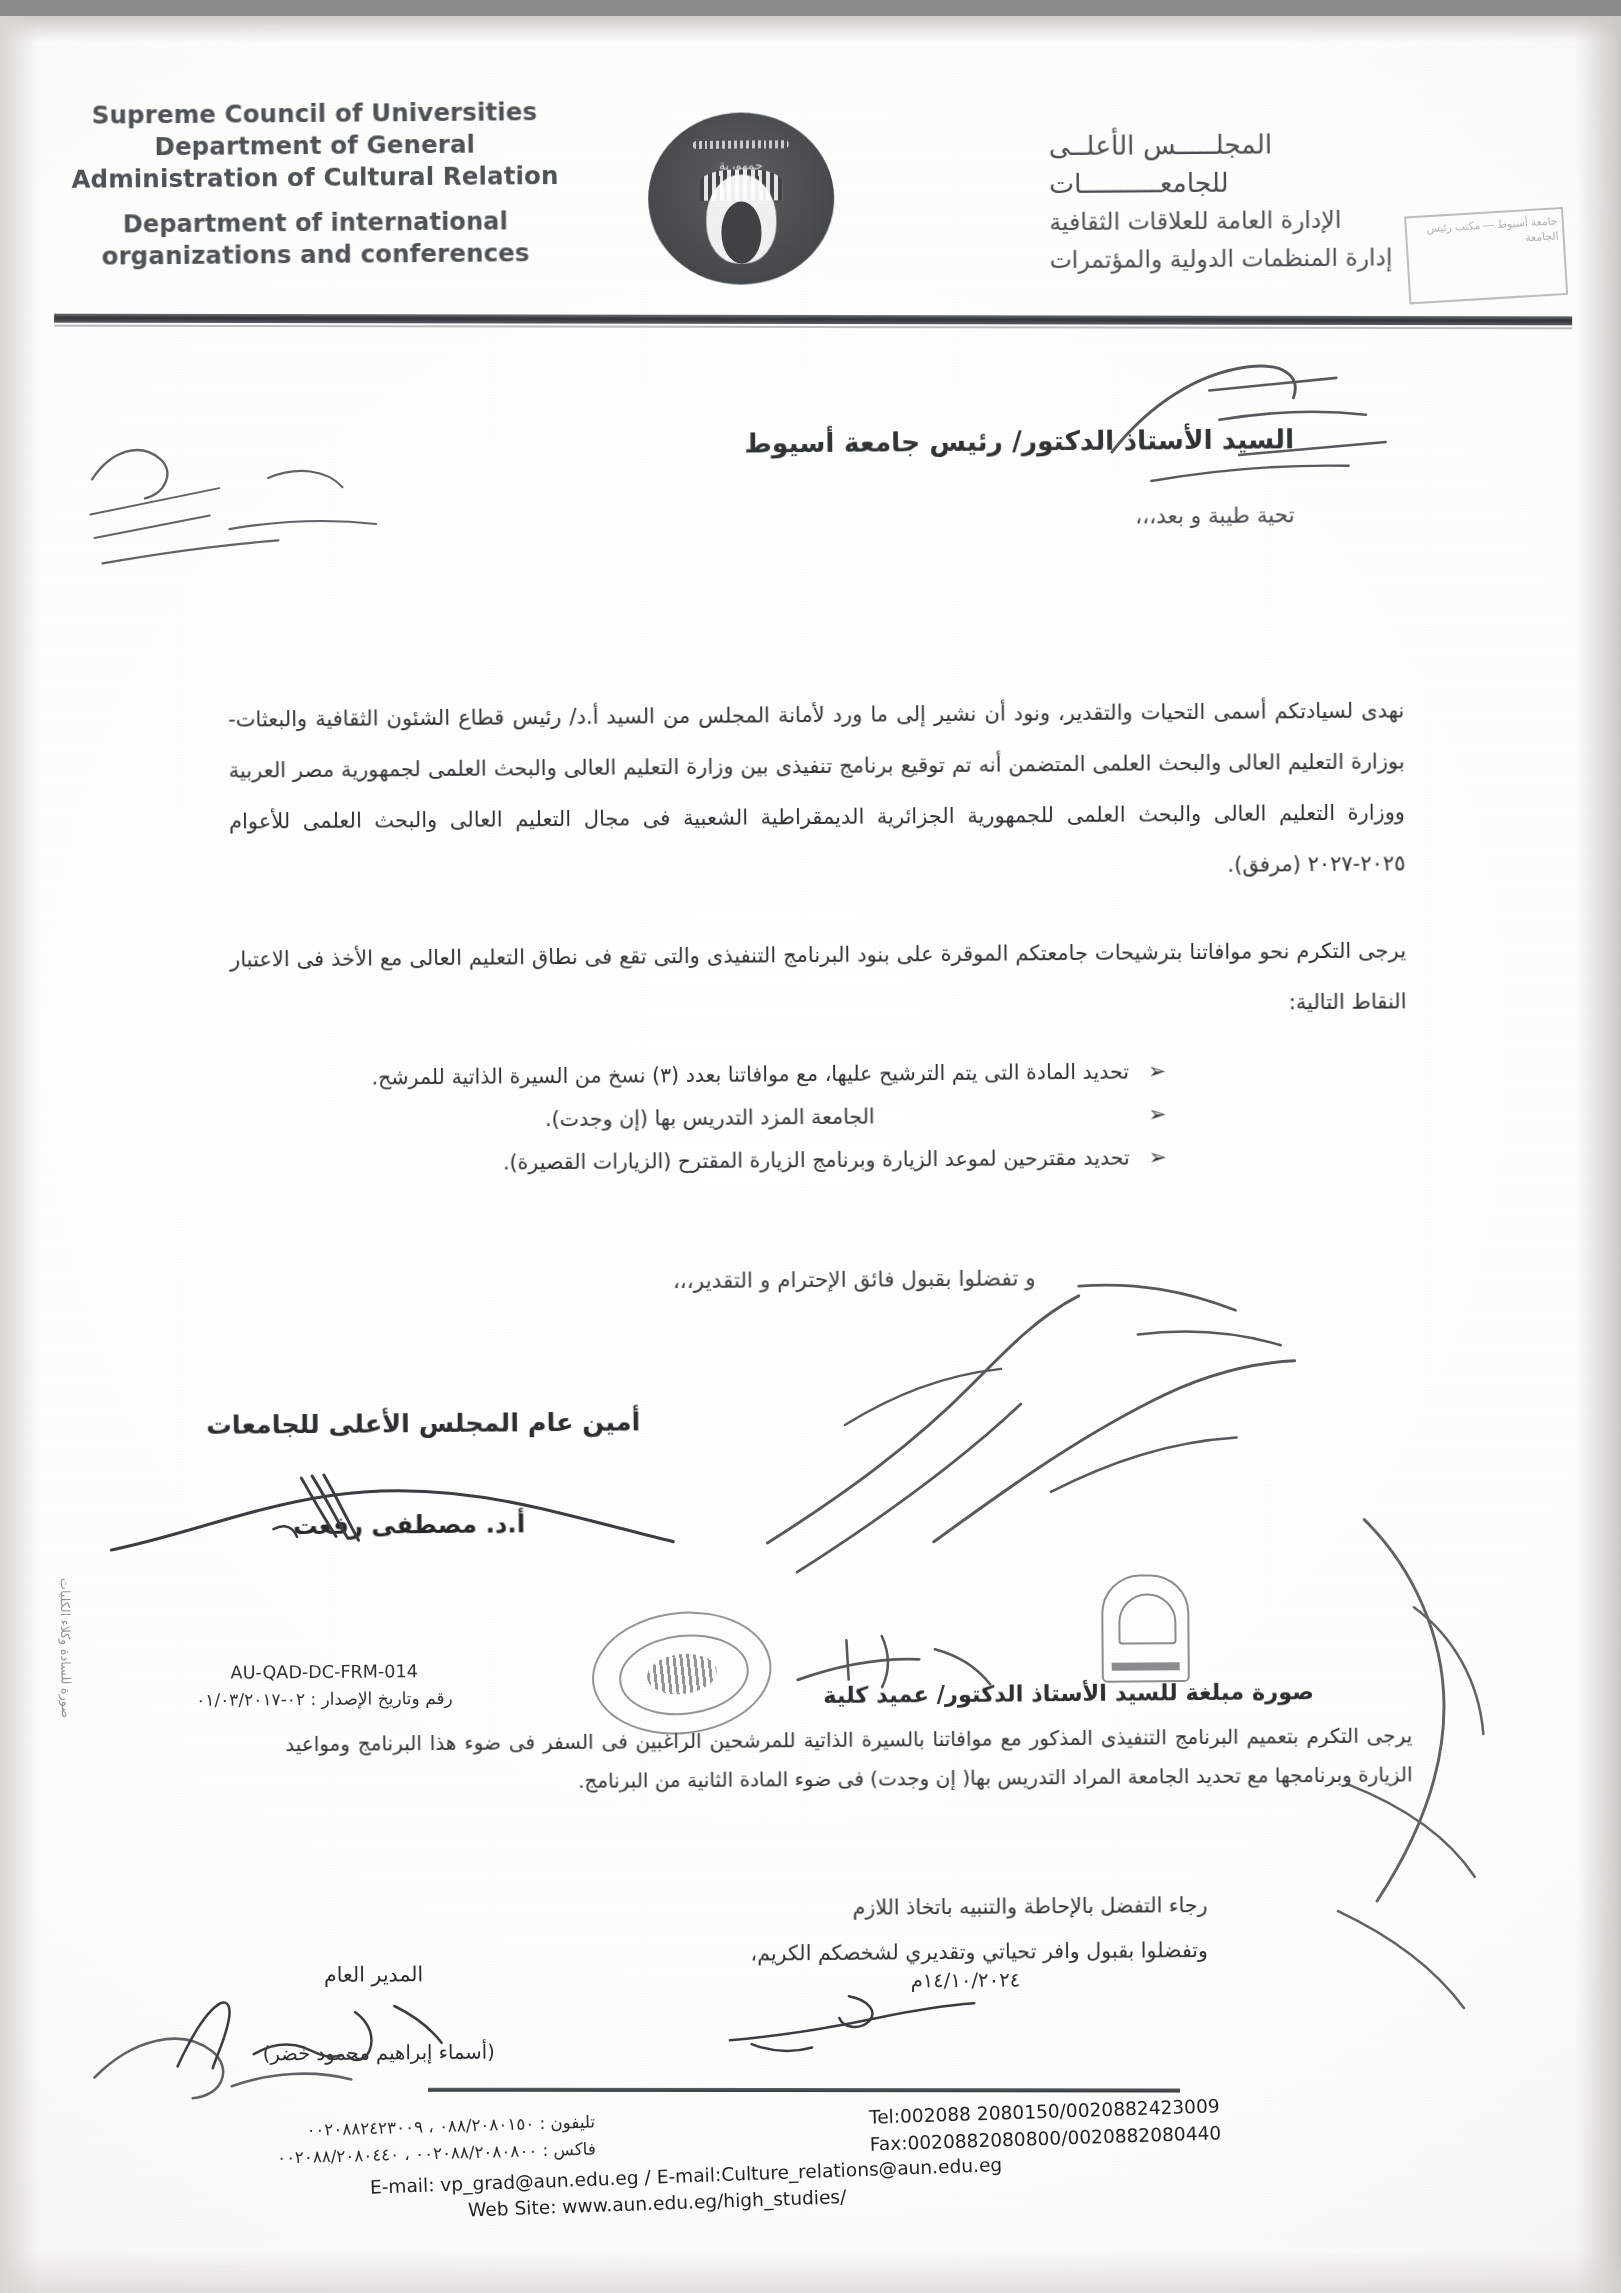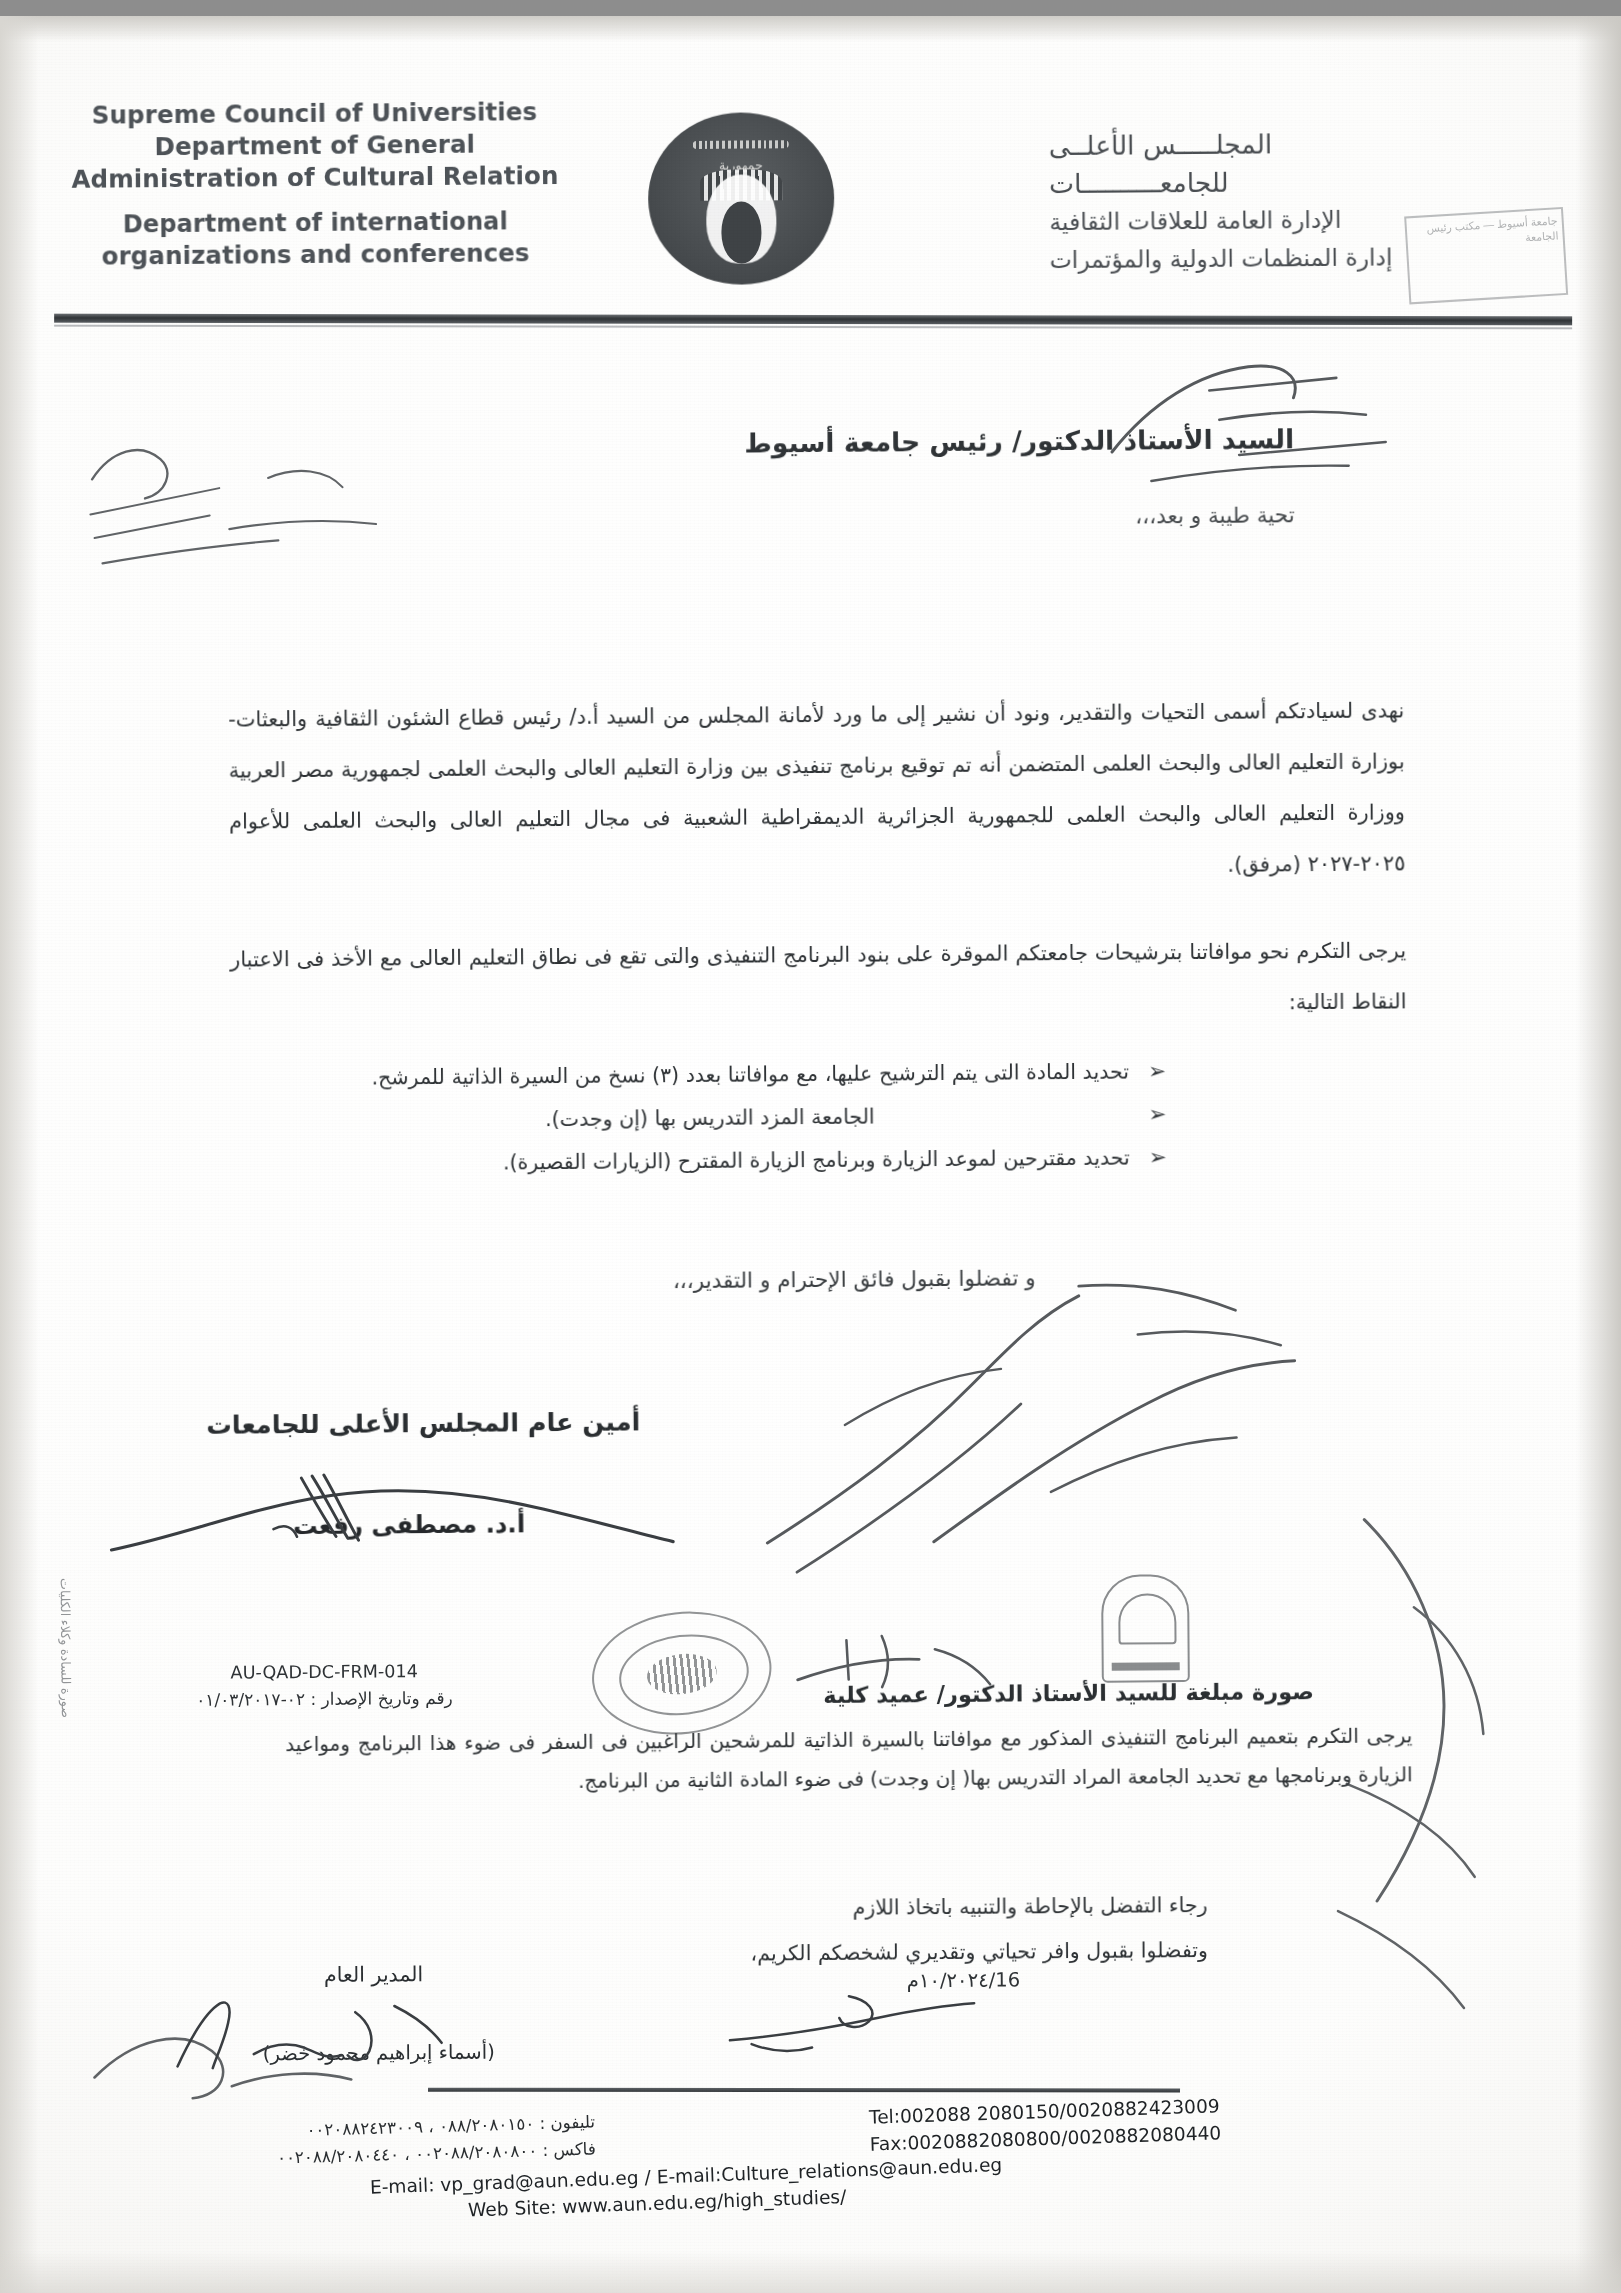--- a/index.html
+++ b/index.html
@@ -399,21 +399,21 @@
       <div class="ar-line">رقم وتاريخ الإصدار : ٠٢-٠١/٠٣/٢٠١٧</div>
     </div>
 
     <div class="oval-stamp"></div>
     <div class="aun-stamp"></div>
 
     <div class="fwd-head">صورة مبلغة للسيد الأستاذ الدكتور/ عميد كلية</div>
     <div class="fwd-body">يرجى التكرم بتعميم البرنامج التنفيذى المذكور مع موافاتنا بالسيرة الذاتية للمرشحين الراغبين فى السفر فى ضوء هذا البرنامج ومواعيد الزيارة وبرنامجها مع تحديد الجامعة المراد التدريس بها( إن وجدت) فى ضوء المادة الثانية من البرنامج.</div>
     <div class="fwd-line2">رجاء التفضل بالإحاطة والتنبيه باتخاذ اللازم</div>
     <div class="fwd-line2" style="top:1888px;">وتفضلوا بقبول وافر تحياتي وتقديري لشخصكم الكريم،</div>
-    <div class="fwd-date">16/١٠/٢٠٢٤م</div>
+    <div class="fwd-date">١٤/١٠/٢٠٢٤م</div>
 
     <div class="dg-title">المدير العام</div>
     <div class="dg-name">(أسماء إبراهيم محمود خضر)</div>
 
     <div class="ink" style="left:676px;top:1936px;">
       <svg width="265" height="88" viewBox="0 0 270 90">
         <path d="M8 62 C 60 58, 110 50, 160 40 C 195 33, 225 28, 258 26" stroke-width="2.6"></path>
         <path d="M130 18 C 150 22, 160 34, 150 44 C 140 53, 124 50, 120 40" stroke-width="2.6"></path>
         <path d="M30 66 C 50 74, 70 76, 92 70" stroke-width="2.4"></path>
       </svg>

